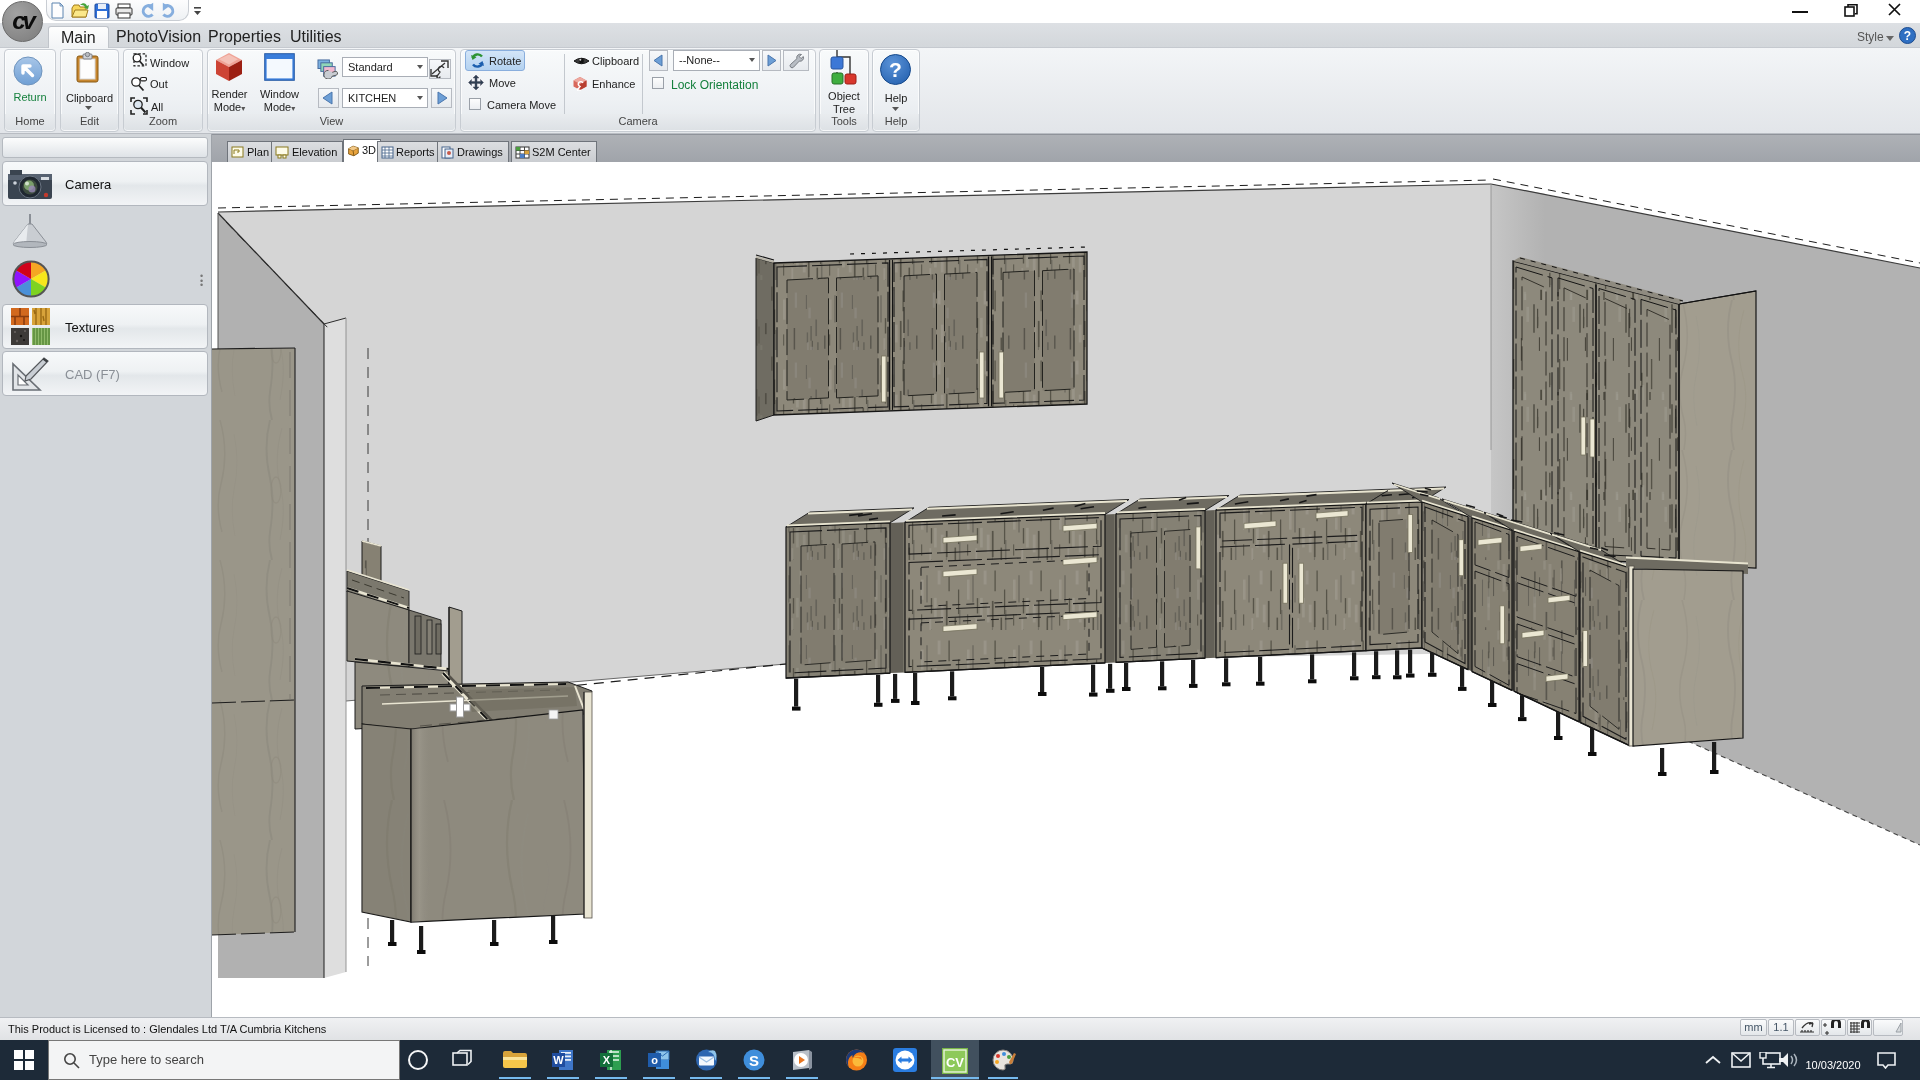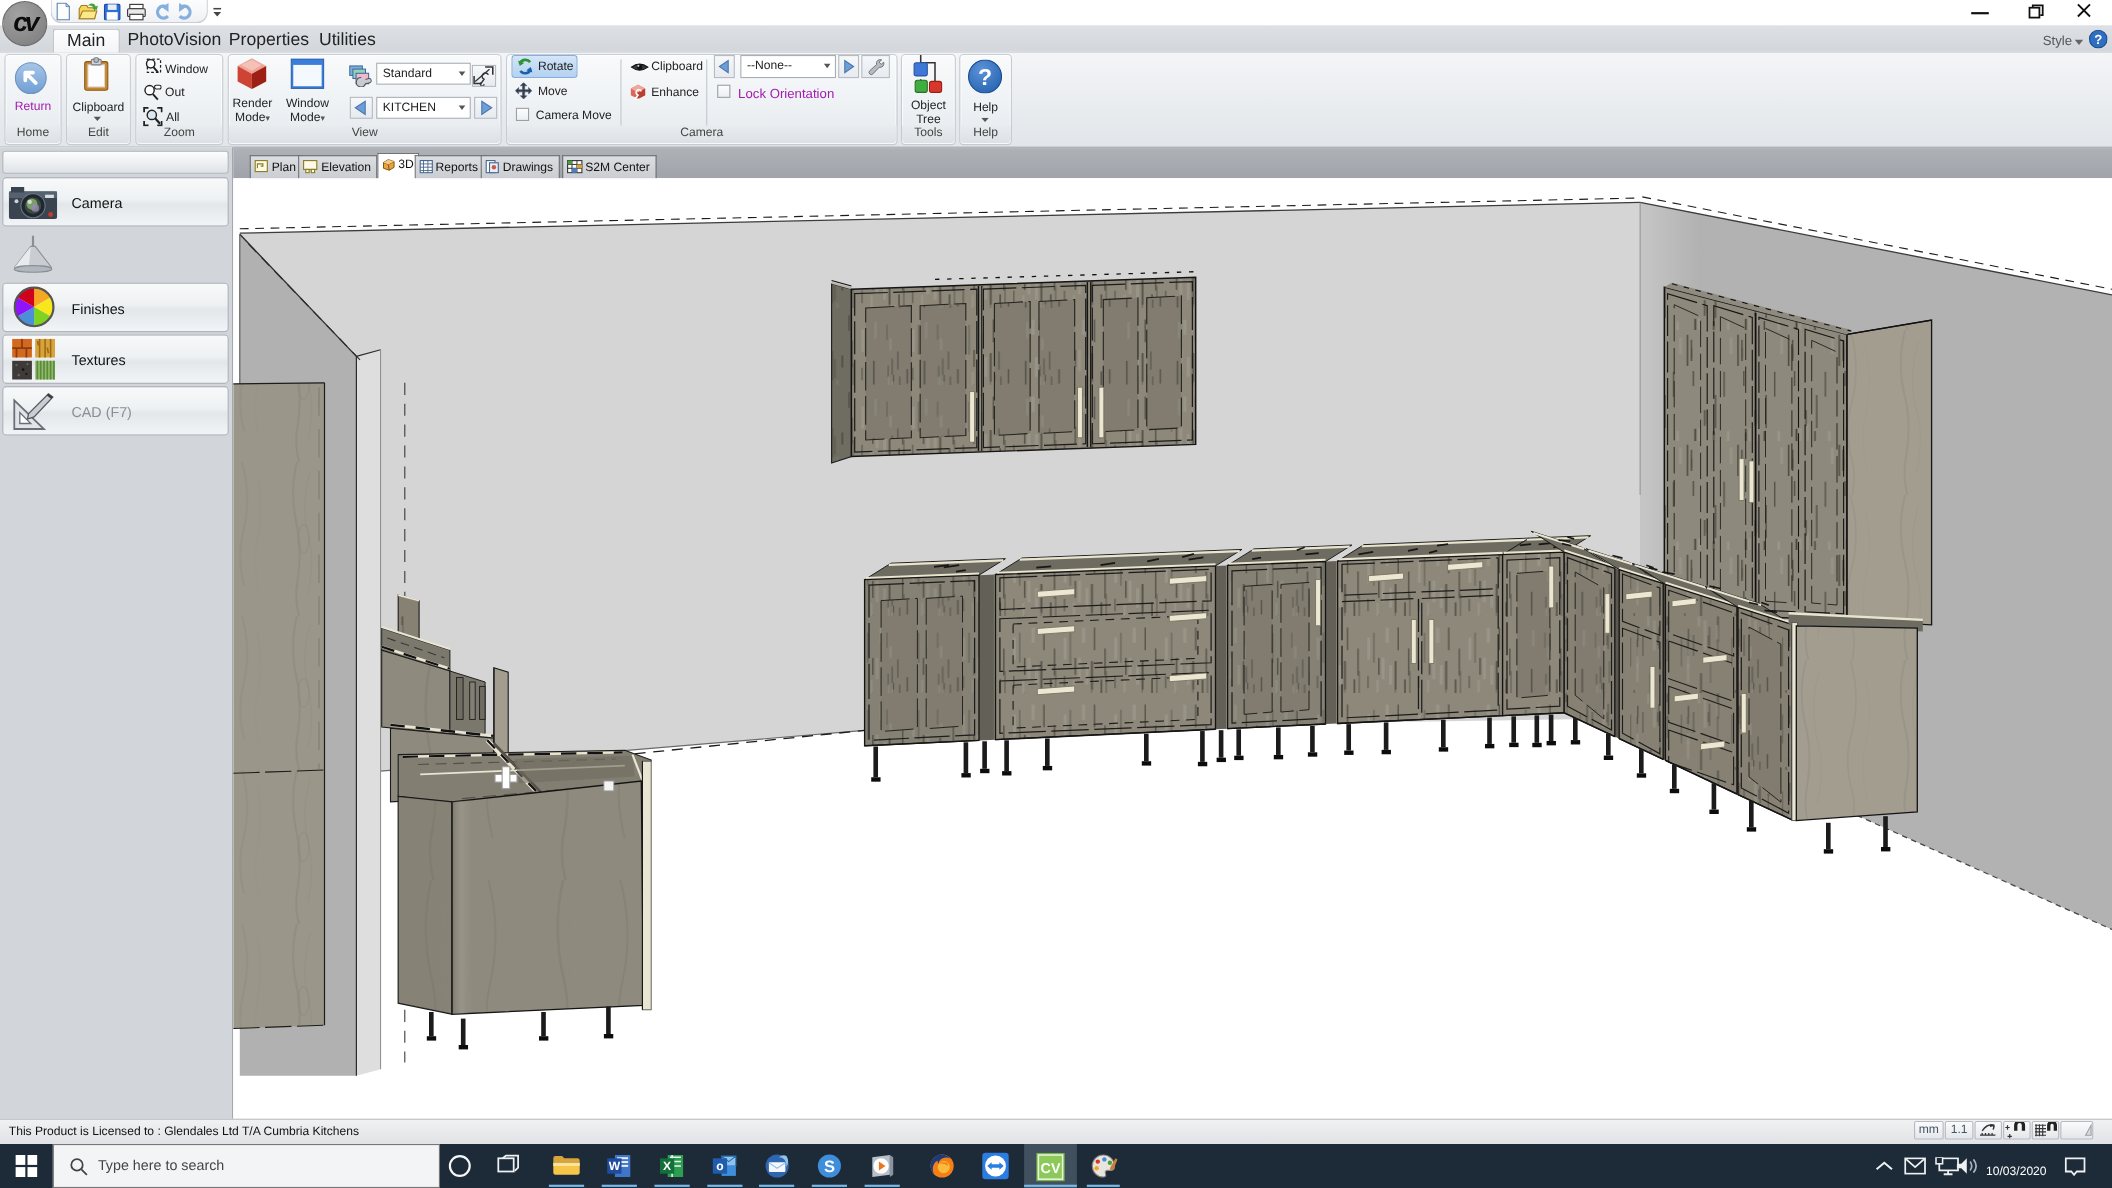--- a/index.html
+++ b/index.html
@@ -8,21 +8,21 @@
 #titlebar { left:0; top:0; width:1920px; height:23px; background:#fff; }
 #qat { left:46px; top:0px; width:143px; height:21px; border:1px solid #c9cdd3; border-top:none; border-radius:0 0 10px 10px; background:linear-gradient(#fdfdfe,#eef1f4); }
 #cvlogo { left:2px; top:1px; width:41px; height:41px; border-radius:50%; background:radial-gradient(circle at 35% 30%, #a2a2a2, #7b7b7b); border:1px solid #6a6a6a; z-index:30; color:#0c0c0c; font-weight:bold; font-style:italic; font-size:24px; text-align:center; line-height:38px; letter-spacing:-3px; }
 #tabrow { left:0; top:23px; width:1920px; height:25px; background:linear-gradient(#dde0e4,#d3d7db); border-bottom:1px solid #c5c9cf; }
 .rtab { position:absolute; top:3px; height:22px; line-height:22px; padding:0 12px; font-size:16px; color:#222; }
 .rtab.sel { background:linear-gradient(#fefefe,#f2f4f6); border:1px solid #c0c4ca; border-bottom:none; border-radius:3px 3px 0 0; }
 #ribbon { left:0; top:48px; width:1920px; height:86px; background:linear-gradient(#f3f5f7,#e2e5e9); border-bottom:1px solid #b9bdc3; }
 .grp { position:absolute; top:1px; height:83px; border:1px solid #c7ccd2; border-radius:4px; background:linear-gradient(#f8fafb 0%,#eef1f4 60%,#e4e8ec 100%); box-shadow:inset 0 0 0 1px #ffffffb0; }
 .glabel { position:absolute; bottom:1px; left:0; right:0; height:16px; text-align:center; font-size:11px; color:#444; background:linear-gradient(#e9ecef,#dde1e5); border-radius:0 0 4px 4px; line-height:15px; }
 .btxt { position:absolute; font-size:11px; color:#222; }
-.gray { color:#a21caf; }
+.gray { color:#15803d; }
 .combo { position:absolute; background:#fff; border:1px solid #a9aeb6; height:20px; font-size:11px; color:#222; line-height:18px; padding-left:5px; }
 .combo .car { position:absolute; right:4px; top:7px; width:0; height:0; border-left:3px solid transparent; border-right:3px solid transparent; border-top:4px solid #555; }
 .abtn { position:absolute; border:1px solid #b6bac1; background:linear-gradient(#f6f8fa,#e7eaee); height:20px; }
 .chk { position:absolute; width:12px; height:12px; background:linear-gradient(#fdfdfd,#eceef1); border:1px solid #9aa0a8; }
 #doctabs { left:212px; top:134px; width:1708px; height:28px; background:linear-gradient(#aeb1b6,#a0a4aa); border-top:1px solid #8f939a; }
 .dtab { position:absolute; top:6px; height:22px; background:linear-gradient(#dcdee1,#c9ccd0); border:1px solid #6f747b; border-bottom:none; font-size:11px; color:#111; padding:0 5px 0 3px; line-height:20px; white-space:nowrap; }
 .dtab.sel { background:#fff; height:24px; top:4px; }
 .dtab svg { vertical-align:-3px; margin-right:2px; }
 #sidebar { left:0; top:134px; width:212px; height:883px; background:#d2d6da; border-right:1px solid #9ea3a9; }
 #sbhead { position:absolute; left:2px; top:3px; width:206px; height:21px; border:1px solid #b5bac0; border-radius:3px; background:linear-gradient(#fcfdfd,#dfe3e7); }
@@ -292,23 +292,20 @@
         <rect x="1" y="1" width="4" height="3.5" fill="#4a9e3f"></rect>
         <rect x="9.5" y="4.5" width="4.5" height="3.5" fill="#d8a23a"></rect>
         <rect x="5" y="8" width="4.5" height="4" fill="#4a7ec8"></rect>
       </svg>S2M Center</div>
 </div>
 <div id="sidebar" class="abs">
   <div id="sbhead"></div>
     <div class="abs" style="left:200px;top:140px;width:3px;height:14px;color:#777;font-size:9px;line-height:4.5px;">•<br>•<br>•</div>
   <div class="sbtn" style="top:27px;">
       <div class="lbl">Camera</div>
-    </div>
-  <div class="sbtn" style="top:123px;">
-      <div class="lbl">Finishes</div>
     </div>
   <div class="sbtn" style="top:170px;">
       <div class="lbl">Textures</div>
     </div>
   <div class="sbtn" style="top:217px;">
       <div class="lbl" style="color:#8a8f96;">CAD (F7)</div>
     </div>
 
   <svg class="abs" style="left:8px;top:36px" width="44" height="30">
     <rect x="0" y="4" width="44" height="25" rx="2" fill="#3a4450"></rect>

